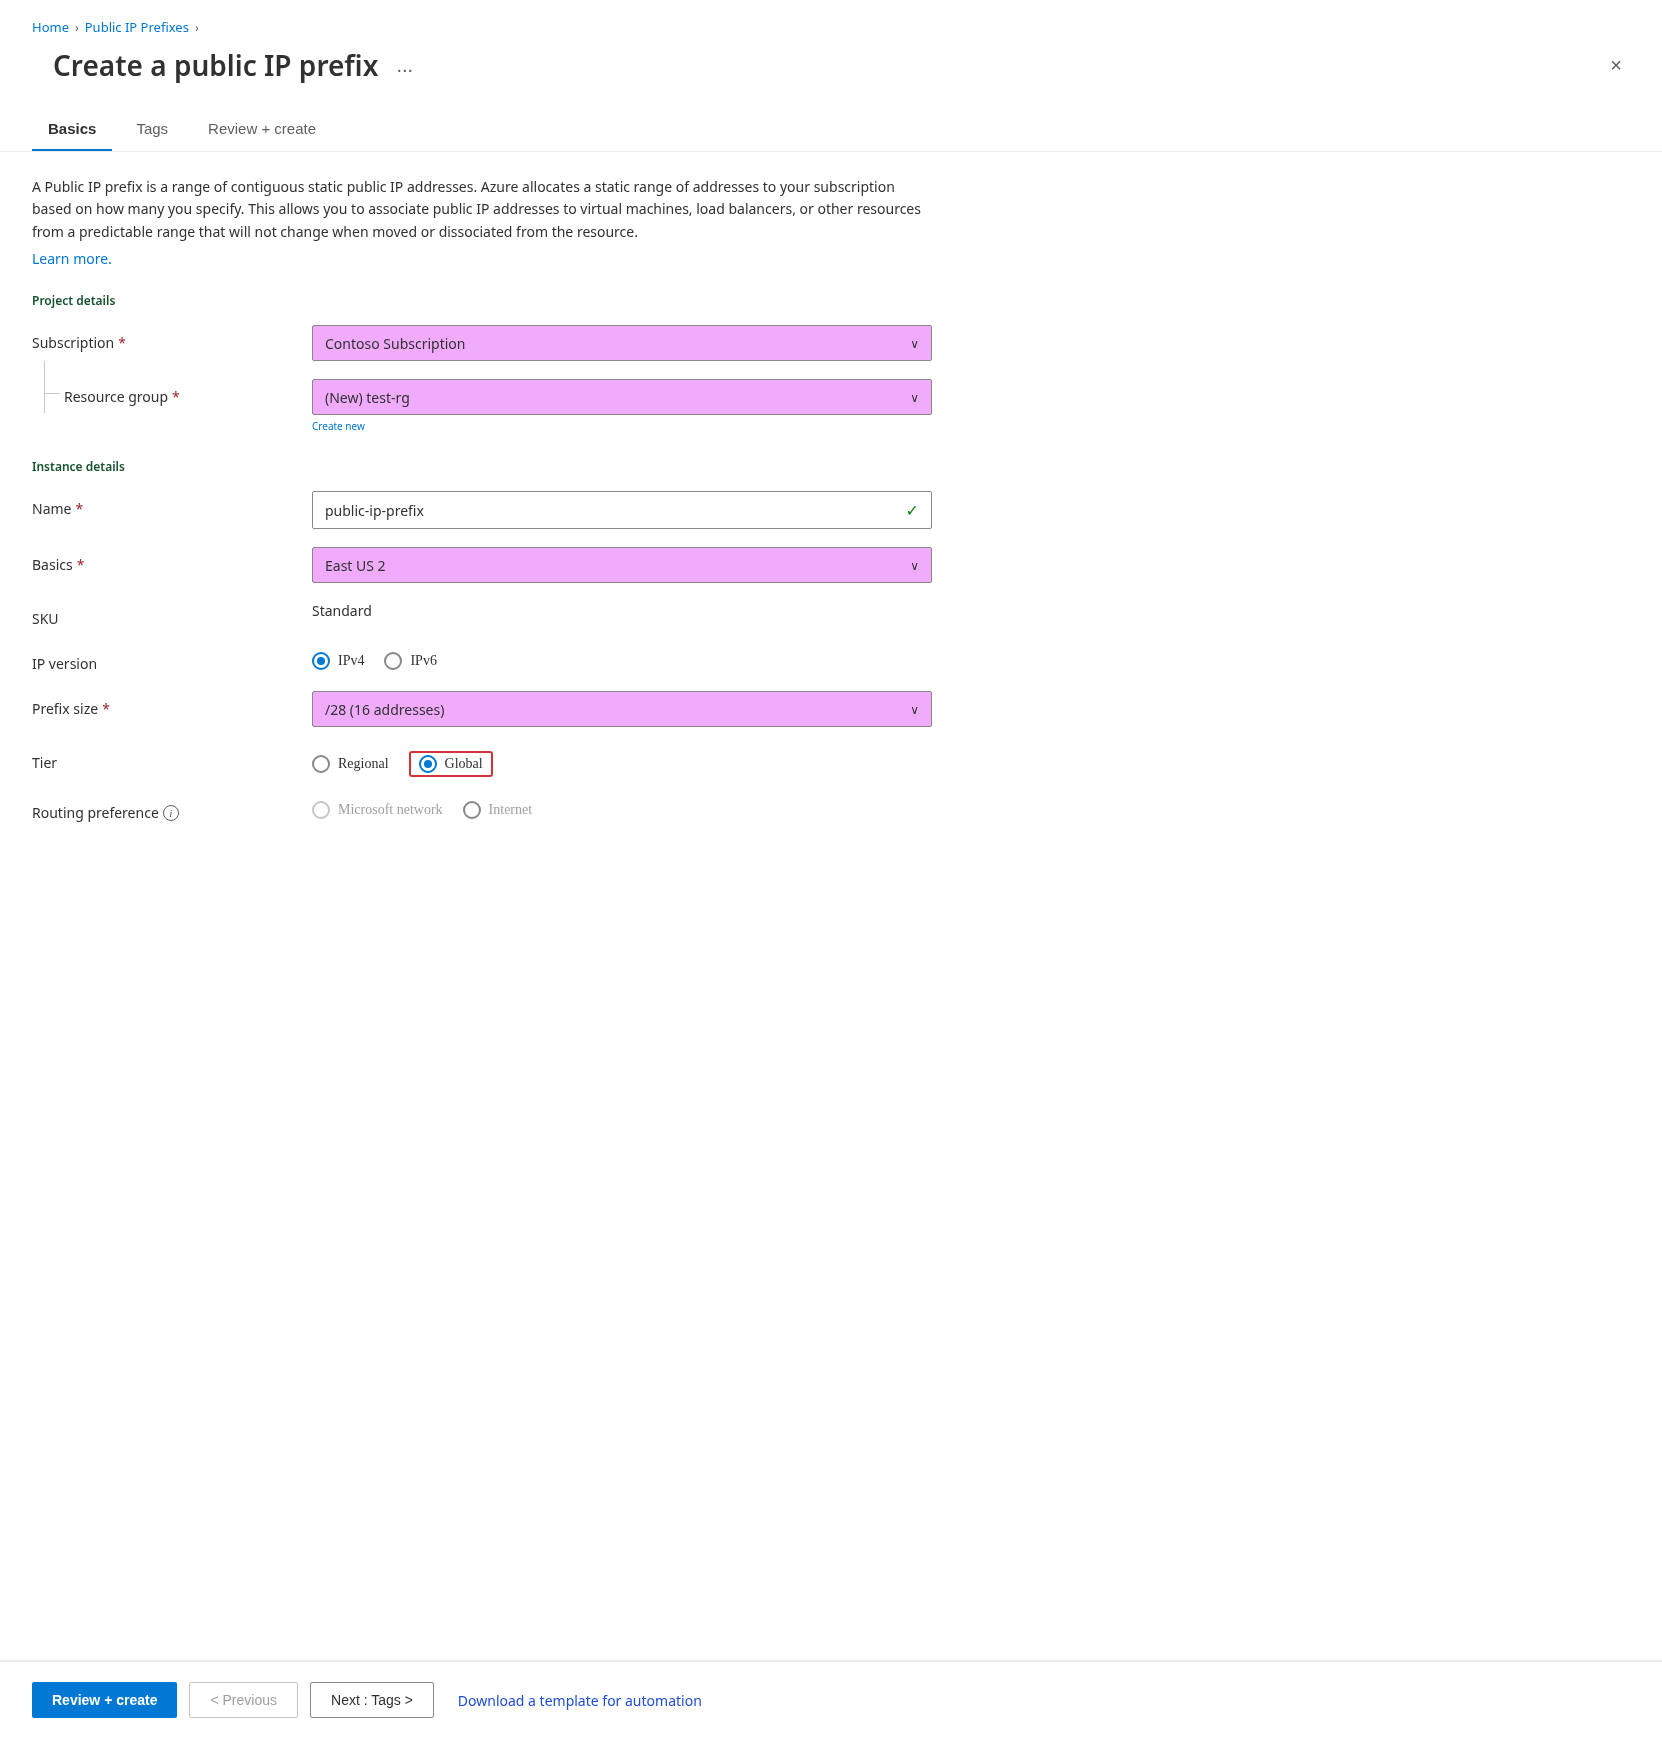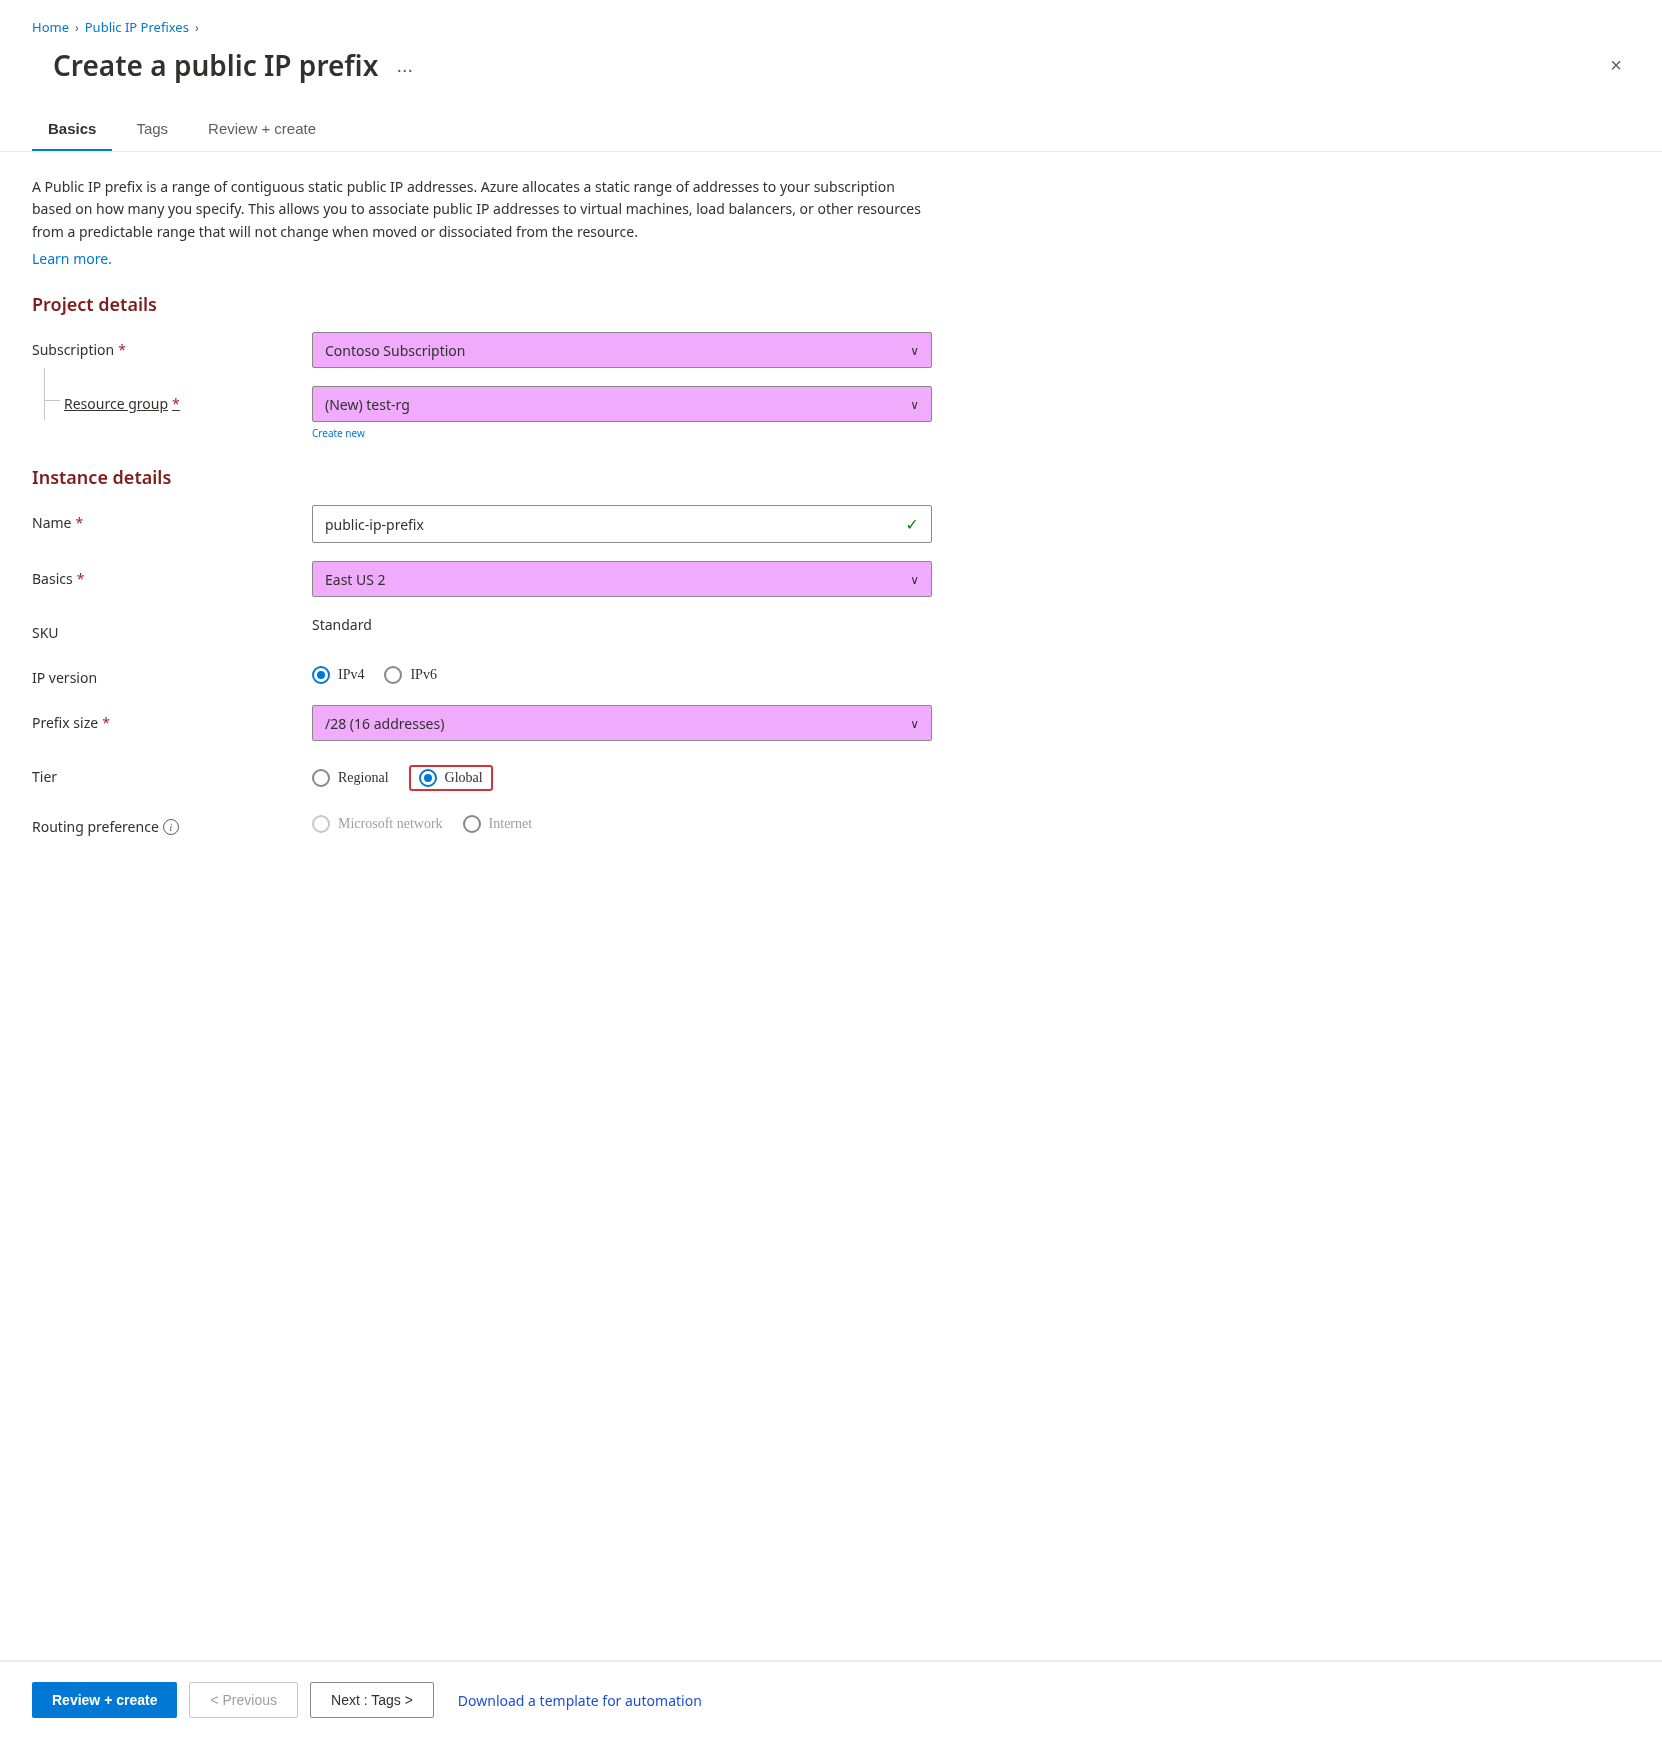--- a/index.html
+++ b/index.html
@@ -110,23 +110,23 @@
       margin-bottom: 6px;
       font-size: 14px;
     }
     .learn-more {
       color: #0078d4;
       text-decoration: none;
       cursor: pointer;
       font-size: 14px;
     }
     .section-title {
-      font-size: 18px;
+      font-size: 12px;
       font-weight: 600;
-      color: #7f1d1d;
+      color: #14532d;
       margin: 24px 0 16px 0;
     }
     .form-row {
       display: flex;
       align-items: flex-start;
       margin-bottom: 18px;
       max-width: 900px;
     }
     .form-label {
       min-width: 280px;
@@ -237,21 +237,20 @@
     .form-row-rg {
       display: flex;
       align-items: flex-start;
       margin-bottom: 18px;
       max-width: 900px;
     }
     .rg-label-area {
       min-width: 280px;
       display: flex;
       align-items: center;
-      text-decoration: underline;
     }
     .rg-label-indent {
       padding-left: 24px;
       font-size: 14px;
       color: #323130;
       padding-top: 8px;
       display: flex;
       align-items: center;
       gap: 4px;
       position: relative;

